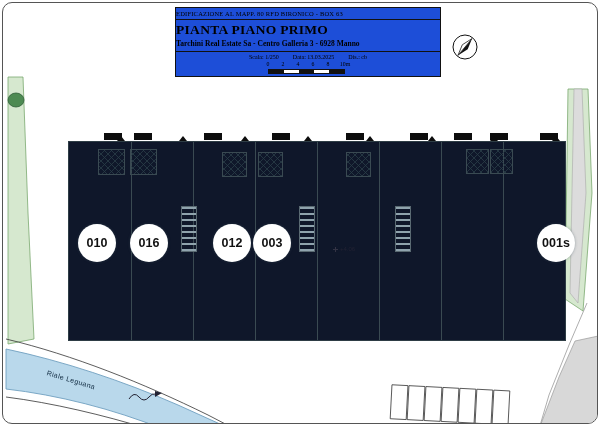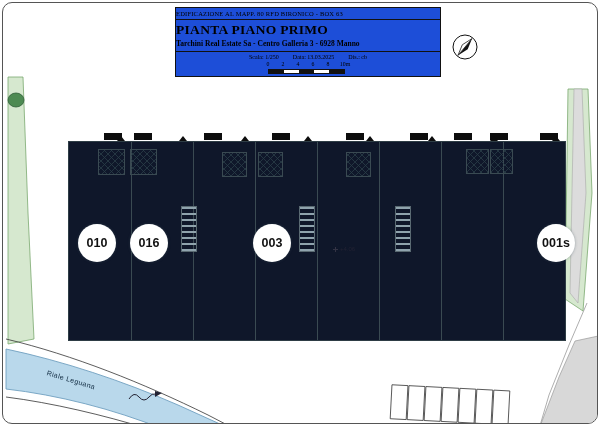--- a/index.html
+++ b/index.html
@@ -124,20 +124,23 @@
     <div class="stair" style="left:112px"></div>
     <div class="stair" style="left:230px"></div>
     <div class="stair" style="left:326px"></div>
 
     <div class="badge" style="left:9px">
         <span>010</span>
       </div>
     <div class="badge" style="left:61px">
         <span>016</span>
       </div>
+    <div class="badge" style="left:144px">
+        <span>012</span>
+      </div>
     <div class="badge" style="left:184px">
         <span>003</span>
       </div>
     <div class="badge" style="left:468px">
         <span>001s</span>
       </div>
   </div>
 
   <div class="elev">
     <span class="cross"></span>

